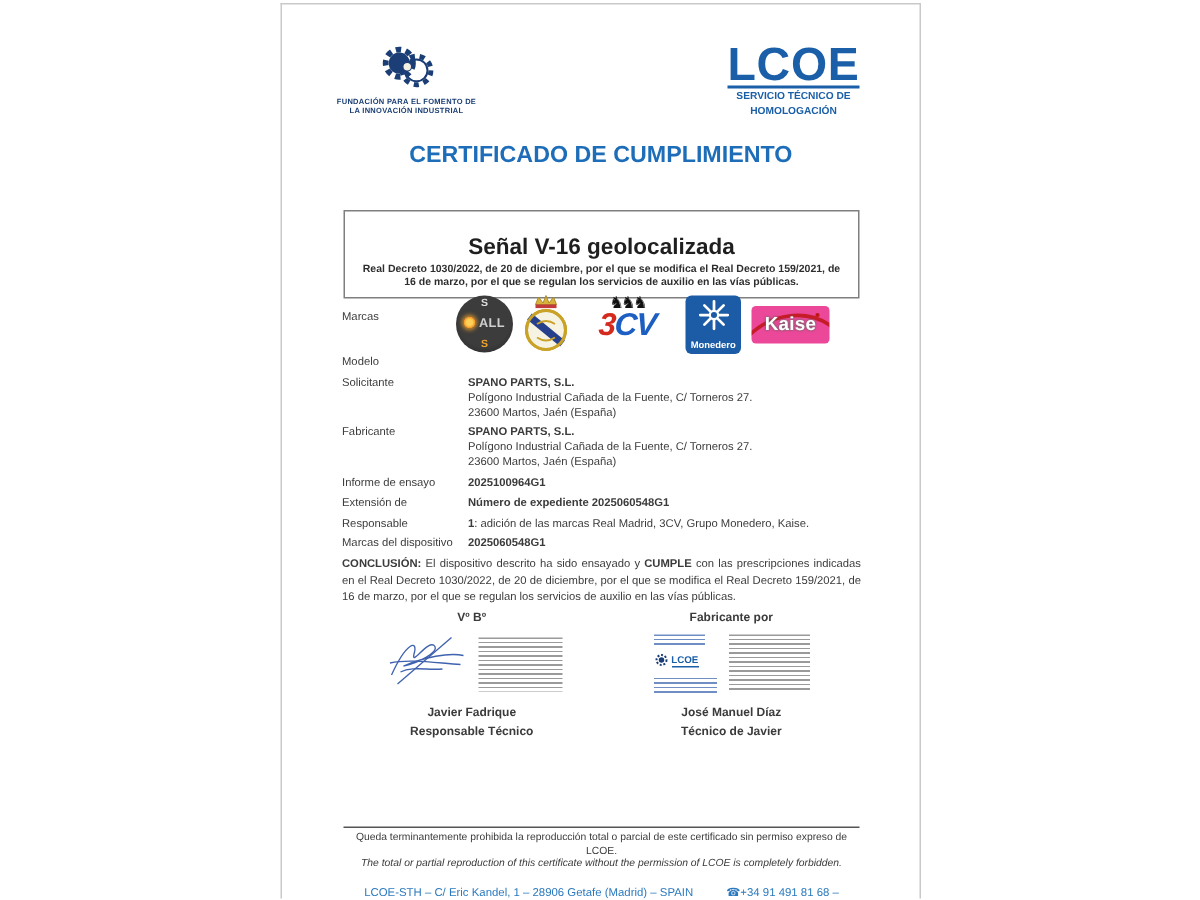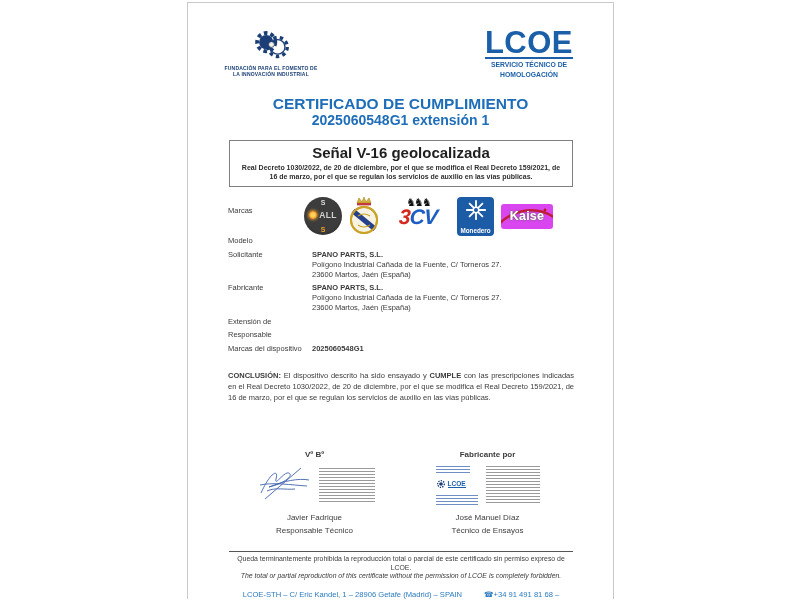--- a/index.html
+++ b/index.html
@@ -18,66 +18,66 @@
   .ffii svg{width:46px;height:40px;display:block;margin:0 auto;}
   .ffii .t{font-size:5px;font-weight:bold;color:#1a3e75;line-height:6px;letter-spacing:.2px;white-space:nowrap;}
   .lcoe{position:absolute;right:38px;top:26px;width:92px;text-align:center;color:#1b5fa8;}
   .lcoe .big{display:inline-block;font-size:31px;font-weight:bold;line-height:28px;letter-spacing:.5px;border-bottom:2px solid #1b5fa8;padding-bottom:0;}
   .lcoe .sub{font-size:6.8px;font-weight:bold;line-height:8px;margin-top:2px;}
   
   .title{position:absolute;left:0;top:92px;width:100%;text-align:center;color:#1e6db8;font-weight:bold;}
   .title .l1{font-size:15.5px;line-height:17px;}
   .title .l2{font-size:14px;line-height:16px;}
   
-  .subject{position:absolute;left:41px;top:137px;width:344px;box-sizing:border-box;border:1px solid #7f7f7f;text-align:center;padding:3px 8px 5px;background:#fff;}
+  .subject{position:absolute;left:41px;top:137px;width:344px;box-sizing:border-box;border:1px solid #7f7f7f;text-align:center;padding:15px 8px 5px;background:#fff;}
   .subject .t{font-size:15px;font-weight:bold;color:#1f1f1f;line-height:17px;}
   .subject .r{font-size:7px;font-weight:bold;line-height:9px;margin-top:2px;color:#2e2e2e;}
   
   .marcas-label{position:absolute;left:40px;top:203px;font-size:7.5px;}
   .logos{position:absolute;left:116px;top:191px;height:44px;display:flex;align-items:center;gap:7px;}
   .logo-sos{width:38px;height:38px;border-radius:50%;background:radial-gradient(circle at 50% 45%, #3c3c3c 0 60%, #232323 100%);position:relative;color:#e8e8e8;}
   .logo-sos .s1{position:absolute;top:2px;left:0;right:0;text-align:center;font-size:7px;font-weight:bold;color:#ddd;}
   .logo-sos .mid{position:absolute;top:13px;left:0;right:0;display:flex;justify-content:center;align-items:center;gap:2px;text-align:center;}
   .logo-sos .dot{width:8px;height:8px;border-radius:50%;background:radial-gradient(circle,#ffd257 0 35%,#f08c1e 70%,rgba(240,140,30,.2) 100%);box-shadow:0 0 3px 1px rgba(255,170,40,.8);}
   .logo-sos .all{font-size:8.5px;font-weight:bold;color:#cfcfcf;letter-spacing:.3px;}
   .logo-sos .s2{position:absolute;bottom:2px;left:0;right:0;text-align:center;font-size:7px;font-weight:bold;color:#f0a22a;}
   .logo-rm{width:30px;height:40px;}
   .logo-3cv{width:64px;height:38px;text-align:center;position:relative;}
   .logo-3cv .horses{font-size:11px;line-height:10px;color:#111;letter-spacing:-2px;display:block;}
   .logo-3cv .wordmark{font-size:21px;font-weight:bold;font-style:italic;line-height:20px;letter-spacing:-1px;transform:skewX(-4deg);display:block;}
   .logo-3cv .three{color:#d42a1e;}
   .logo-3cv .cv{color:#1d5ec2;}
   .logo-monedero{width:37px;height:39px;background:#1c5ba6;border-radius:4px;position:relative;text-align:center;}
   .logo-monedero svg{width:22px;height:22px;margin-top:2px;}
   .logo-monedero .txt{position:absolute;bottom:2px;left:0;right:0;color:#fff;font-size:6.3px;font-weight:bold;}
-  .logo-kaise{width:52px;height:25px;background:#d946ef;border-radius:3px;position:relative;overflow:hidden;display:flex;align-items:center;justify-content:center;}
+  .logo-kaise{width:52px;height:25px;background:#ec4899;border-radius:3px;position:relative;overflow:hidden;display:flex;align-items:center;justify-content:center;}
   .logo-kaise svg{position:absolute;left:0;top:0;width:100%;height:100%;}
   .logo-kaise .txt{position:relative;color:#fff;font-size:12.5px;font-weight:bold;letter-spacing:.2px;text-shadow:0 0 1px #888,0 0 2px #555;}
   
   .fields{position:absolute;left:40px;top:233px;width:348px;font-size:7.5px;line-height:10px;}
   .frow{display:flex;margin-bottom:3.5px;}
   .flabel{width:84px;flex:none;}
   .fval{flex:1;}
   .b{font-weight:bold;}
   
   .conclusion{position:absolute;left:40px;top:367px;width:346px;font-size:7.5px;line-height:11px;}
   .conclusion .para{text-align:justify;}
   .conclusion .signed{margin-top:9px;}
   
   .sigs{position:absolute;left:40px;top:404px;width:346px;display:flex;}
   .sigcol{width:50%;text-align:center;}
-  .sig-header{font-size:8px;font-weight:bold;margin-top:43px;}
+  .sig-header{font-size:8px;font-weight:bold;}
   .sig-art{height:48px;display:flex;justify-content:center;align-items:center;gap:4px;margin-top:3px;}
   .micro{background:repeating-linear-gradient(to bottom,#9a9a9a 0 .8px,transparent .8px 3px);}
   .micro-blue{background:repeating-linear-gradient(to bottom,#6f8fc4 0 .8px,transparent .8px 3px);}
   .stamp{display:flex;gap:4px;align-items:flex-start;}
   .stamp .left{width:46px;}
   .stamp .left .row{display:flex;align-items:center;gap:2px;margin:2px 0;}
   .stamp .lcoe-mini{font-size:6.5px;font-weight:bold;color:#1b5fa8;border-bottom:.8px solid #1b5fa8;line-height:7px;}
-  .sig-name{font-size:8px;font-weight:normal;line-height:9.5px;margin-top:3px;}
+  .sig-name{font-size:8px;font-weight:bold;line-height:9.5px;margin-top:3px;}
   
   .footer{position:absolute;left:41px;top:548px;width:344px;text-align:center;}
   .footer .rule{border-top:1px solid #555;margin-bottom:3px;}
   .footer .n1{font-size:6.9px;line-height:8.5px;}
   .footer .n2{font-size:6.9px;line-height:8.5px;font-style:italic;}
   .footer .contact{margin-top:9px;font-size:7.6px;color:#2b7abf;}
   .footer .contact .gap{display:inline-block;width:22px;}
   .footer a{color:#2b7abf;text-decoration:underline;font-weight:bold;}
 </style>
 </head>
@@ -100,21 +100,20 @@
   </div>
 
   <div class="lcoe">
     <span class="big">LCOE</span>
     <div class="sub">SERVICIO TÉCNICO DE</div>
     <div class="sub">HOMOLOGACIÓN</div>
   </div>
 
   <div class="title">
     <div class="l1">CERTIFICADO DE CUMPLIMIENTO</div>
-    <div class="l2">2025060548G1 extensión 1</div>
   </div>
 
   <div class="subject">
     <div class="t">Señal V-16 geolocalizada</div>
     <div class="r">Real Decreto 1030/2022, de 20 de diciembre, por el que se modifica el Real Decreto 159/2021, de 16 de marzo, por el que se regulan los servicios de auxilio en las vías públicas.</div>
   </div>
 
   <div class="marcas-label">Marcas</div>
   <div class="logos">
     <div class="logo-sos">
@@ -173,24 +172,30 @@
     </div>
     <div class="frow">
       <div class="flabel">Fabricante</div>
       <div class="fval">
         <div class="b">SPANO PARTS, S.L.</div>
         <div>Polígono Industrial Cañada de la Fuente, C/ Torneros 27.</div>
         <div>23600 Martos, Jaén (España)</div>
       </div>
     </div>
     <div class="frow">
+      <div class="flabel">Informe de ensayo</div>
+      <div class="fval b">2025100964G1</div>
+    </div>
+    <div class="frow">
       <div class="flabel">Extensión de</div>
+      <div class="fval b">Número de expediente 2025060548G1</div>
     </div>
     <div class="frow">
       <div class="flabel">Responsable</div>
+      <div class="fval"><span class="b">1</span><span>: adición de las marcas Real Madrid, 3CV, Grupo Monedero, Kaise.</span></div>
     </div>
     <div class="frow">
       <div class="flabel">Marcas del dispositivo</div>
       <div class="fval b">2025060548G1</div>
     </div>
   </div>
 
   <div class="conclusion">
     <div class="para"><span class="b">CONCLUSIÓN:</span><span> El dispositivo descrito ha sido ensayado y </span><span class="b">CUMPLE</span><span> con las prescripciones indicadas en el Real Decreto 1030/2022, de 20 de diciembre, por el que se modifica el Real Decreto 159/2021, de 16 de marzo, por el que se regulan los servicios de auxilio en las vías públicas.</span></div>
   </div>
@@ -228,21 +233,21 @@
                 </svg>
               </span>
               <span class="lcoe-mini">LCOE</span>
             </span>
             <span class="micro-blue" style="display:block;width:42px;height:12px;"></span>
           </span>
           <span class="micro" style="display:block;width:54px;height:38px;"></span>
         </span>
       </div>
       <div class="sig-name">José Manuel Díaz</div>
-      <div class="sig-name">Técnico de Ensayos</div>
+      <div class="sig-name">Técnico de Javier</div>
     </div>
   </div>
 
   <div class="footer">
     <div class="rule"></div>
     <div class="n1">Queda terminantemente prohibida la reproducción total o parcial de este certificado sin permiso expreso de LCOE.</div>
     <div class="n2">The total or partial reproduction of this certificate without the permission of LCOE is completely forbidden.</div>
     <div class="contact">
       <span>LCOE-STH – C/ Eric Kandel, 1 – 28906 Getafe (Madrid) – SPAIN</span><span class="gap"></span><span>☎</span><span>+34 91 491 81 68</span><span> – </span><a href="#">www.ffi.es</a>
     </div>

